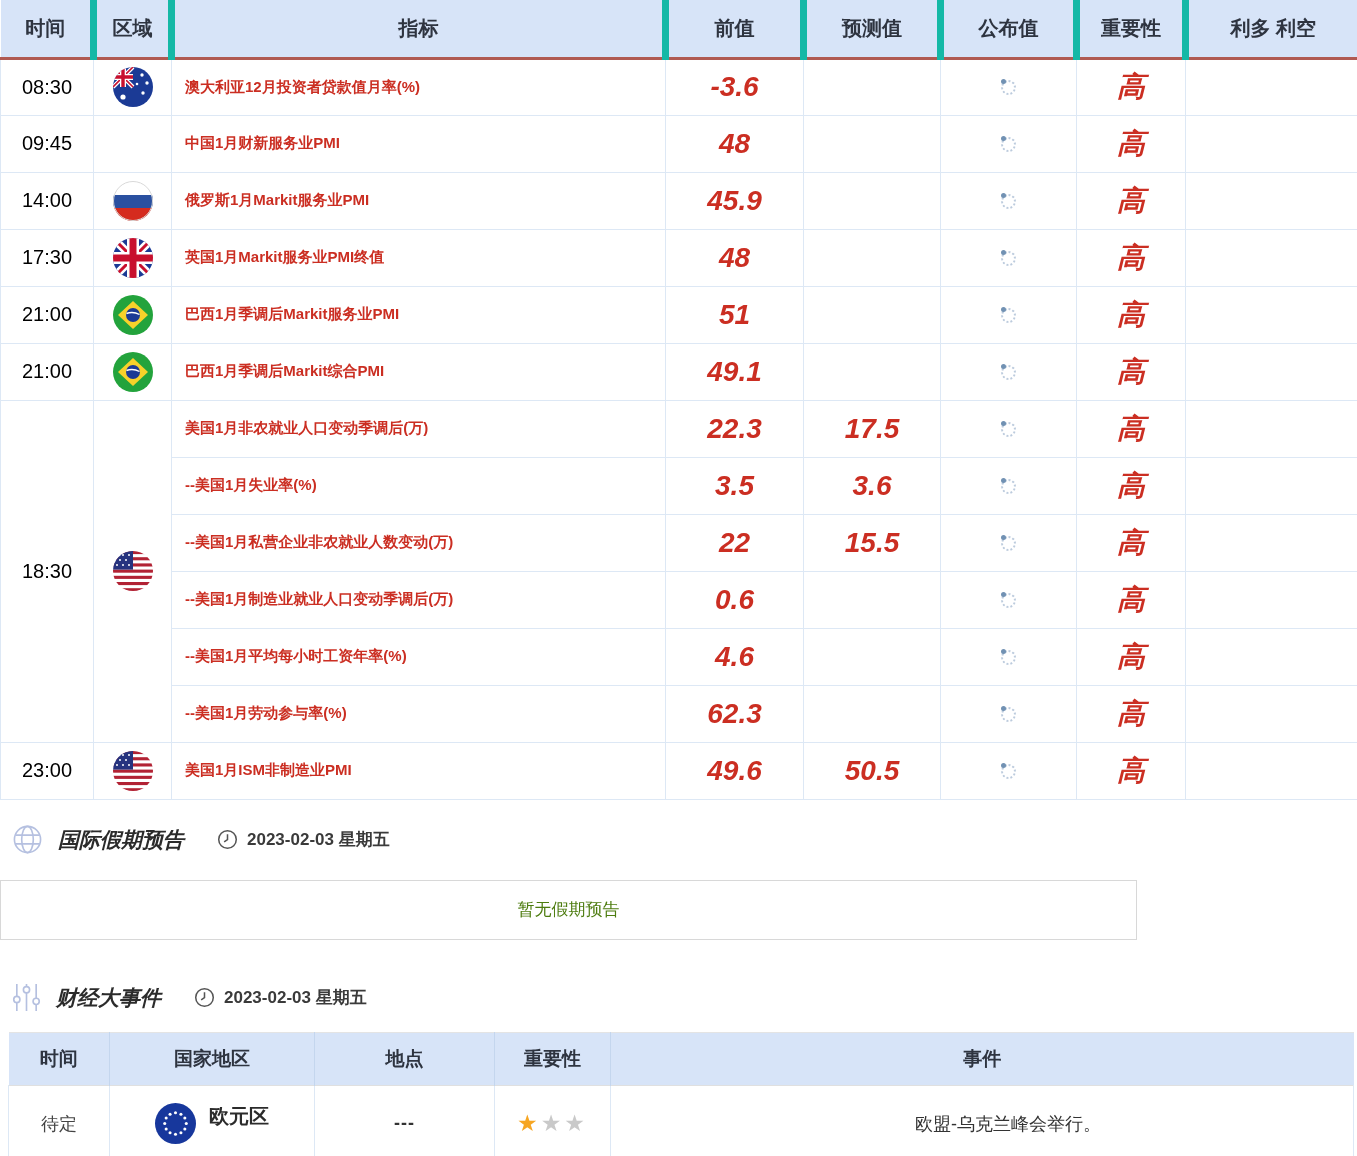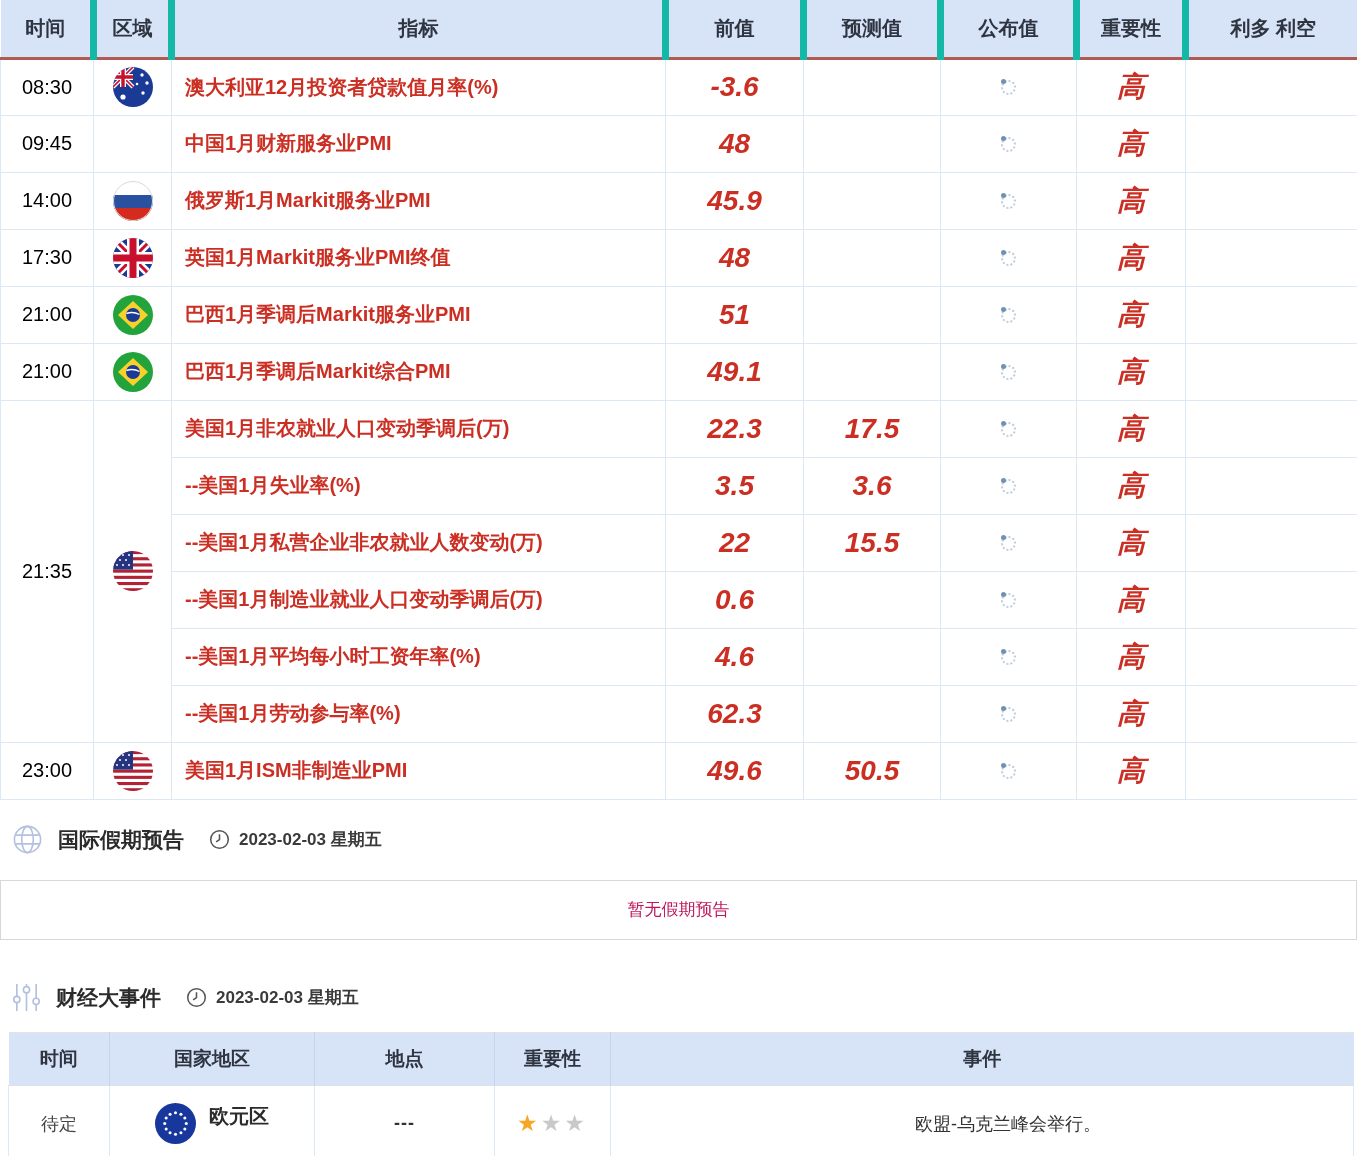--- a/index.html
+++ b/index.html
@@ -20,50 +20,50 @@
   }
   table.cal th:first-child { border-left: none; }
   table.cal th:last-child { border-right: none; }
   table.cal td {
     height: 57px; text-align: center; vertical-align: middle;
     border: 1px solid #dde8f5; background: #fff;
   }
   table.cal td.time { font-size: 20px; color: #000000; }
   table.cal td.ind {
     text-align: left; padding-left: 13px;
-    color: #cb2e22; font-weight: 700; font-size: 20px;
+    color: #cb2e22; font-weight: 700; font-size: 15px;
   }
   table.cal td.val, table.cal td.imp {
     color: #cb2e22; font-weight: 700; font-size: 28px; font-style: italic;
   }
   .flag { display:inline-block; vertical-align: middle; }
   
   .spinner {
     display: inline-block; width: 15px; height: 15px;
     border: 2px dotted #bccbdd; border-radius: 50%;
     position: relative; vertical-align: middle;
   }
   .spinner::before {
     content: ""; position: absolute; left: -2px; top: -3px;
     width: 5px; height: 5px; border-radius: 50%; background: #7191b3;
   }
   
   .section-head {
     display: flex; align-items: center; gap: 15px;
     margin: 22px 0 0 12px; height: 36px;
   }
-  .section-head h2 { font-size: 21px; font-weight: 700; color: #2b2b2b; }
-  .datewrap { display: flex; align-items: center; gap: 9px; margin-left: 10px; }
+  .section-head h2 { font-size: 21px; font-weight: 700; color: #2b2b2b; font-style: italic; }
+  .datewrap { display: flex; align-items: center; gap: 9px; margin-left: 18px; }
   .datewrap .date { font-size: 17px; font-weight: 700; color: #3a3a3a; }
   
   .empty-box {
-    margin-top: 22px; height: 60px; width: 1357px;
+    margin-top: 22px; height: 60px; width: 1137px;
     border: 1px solid #d8d8d8;
     display: flex; align-items: center; justify-content: center;
-    font-size: 17px; color: #be185d;
+    font-size: 17px; color: #4d7c0f;
   }
   .events-head { margin-top: 40px; }
   
   table.ev {
     width: 1345px; margin: 16px 0 0 8px;
     border-collapse: collapse; table-layout: fixed;
     border-top: 1px solid #e4e4e4;
   }
   table.ev th {
     background: #d7e4f8; height: 53px;
@@ -231,21 +231,21 @@
       </td>
       <td class="ind">巴西1月季调后Markit综合PMI</td>
       <td class="val">49.1</td>
       <td class="val"></td>
       <td><span class="spinner"></span></td>
       <td class="imp">高</td>
       <td></td>
     </tr>
 
     <tr>
-      <td class="time" rowspan="6">21:35</td>
+      <td class="time" rowspan="6">18:30</td>
       <td class="region" rowspan="6">
         <svg class="flag" width="40" height="40" viewBox="0 0 40 40">
           <clipPath id="cUS1">
               <circle cx="20" cy="20" r="20"></circle>
             </clipPath>
           <g clip-path="url(#cUS1)">
             <rect width="40" height="40" fill="#fff"></rect>
             <g fill="#b22234">
               <rect y="0" width="40" height="3.1"></rect>
                 <rect y="6.2" width="40" height="3.1"></rect>

